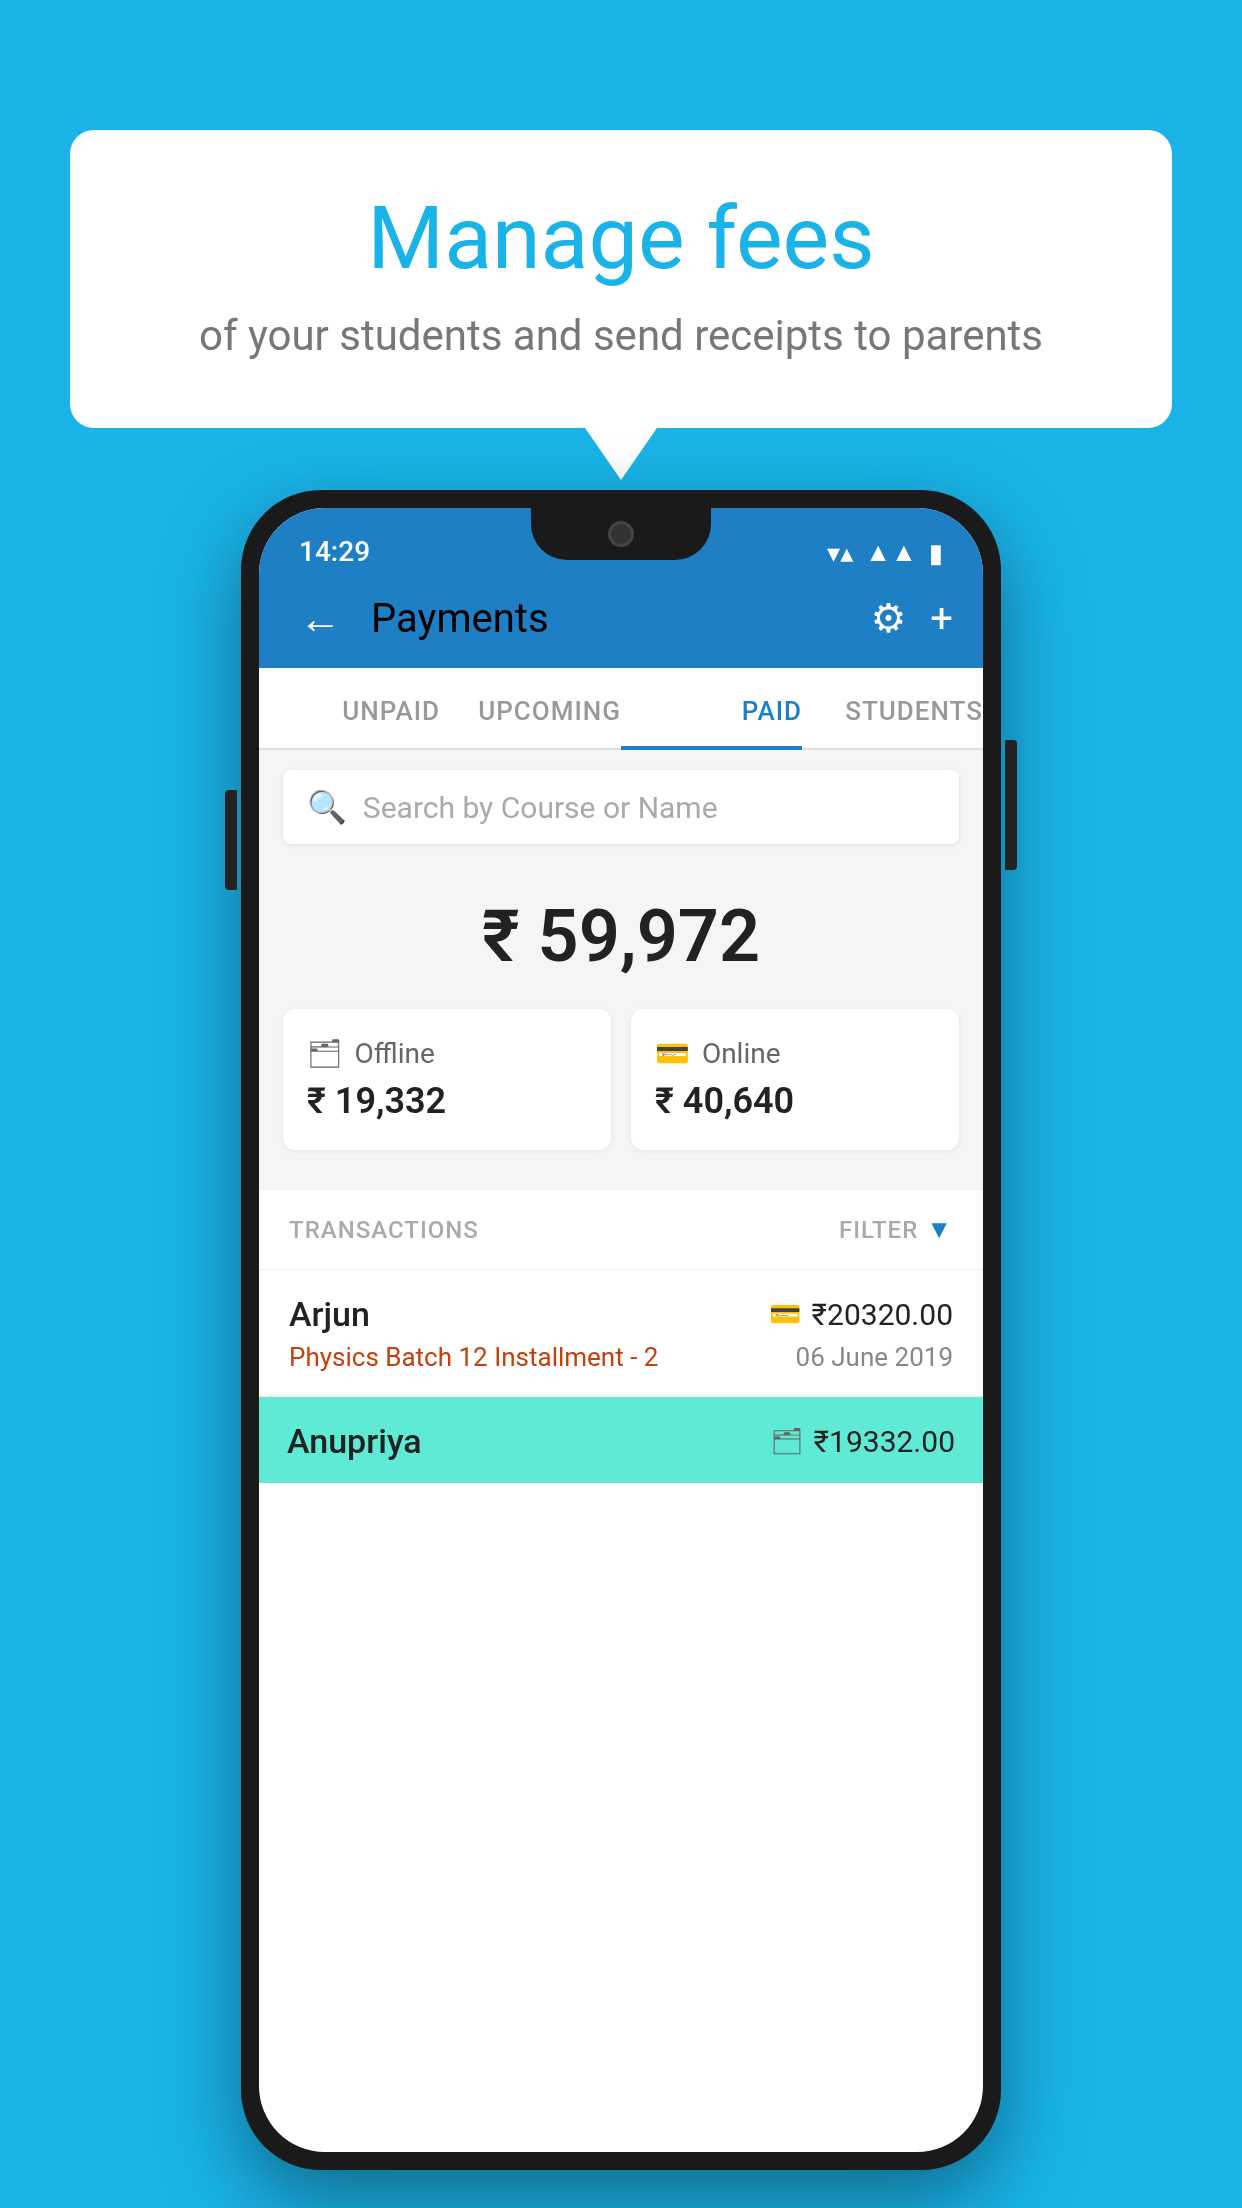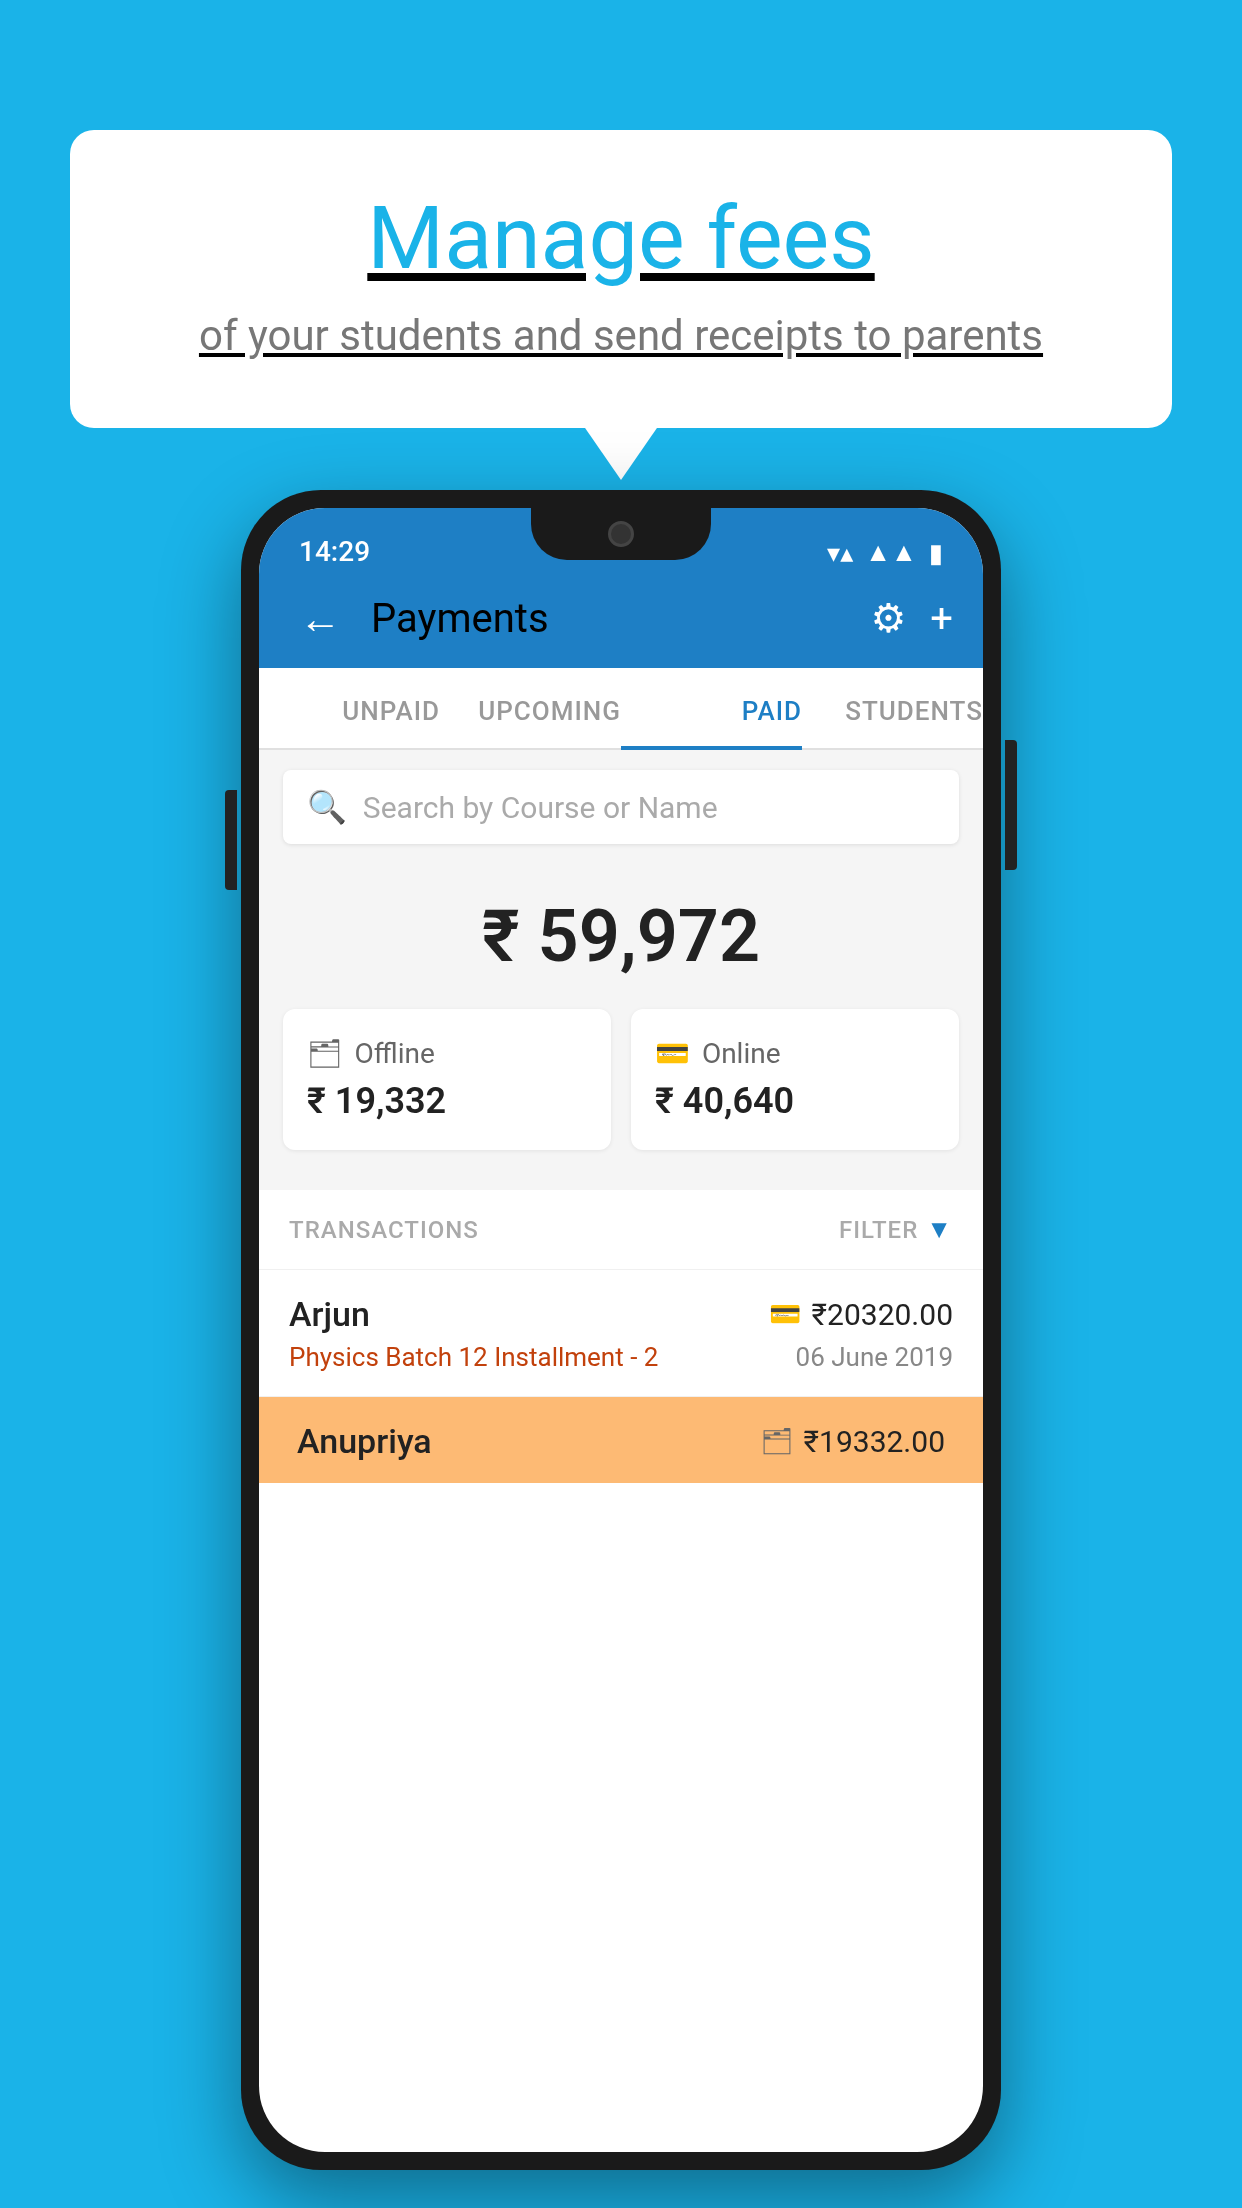--- a/index.html
+++ b/index.html
@@ -12,21 +12,20 @@
       overflow: hidden;
       position: relative;
     }
 
     
     .speech-bubble-container {
       position: absolute;
       top: 130px;
       left: 70px;
       right: 70px;
-      text-decoration: underline;
     }
 
     .speech-bubble {
       background: white;
       border-radius: 24px;
       padding: 60px 50px 65px;
       text-align: center;
       position: relative;
     }
 
@@ -397,22 +396,22 @@
       color: #c2410c;
     }
 
     .transaction-date {
       font-size: 26px;
       color: #888;
     }
 
     
     .transaction-row-partial {
-      background: #fdba74;
-      padding: 24px 38px 14px;
+      background: #5eead4;
+      padding: 24px 28px 14px;
       border-top: 1px solid #f0f0f0;
     }
 
   </style>
 </head>
 <body>
 
 <div class="speech-bubble-container">
   <div class="speech-bubble">
     <div class="bubble-title">Manage fees</div>

